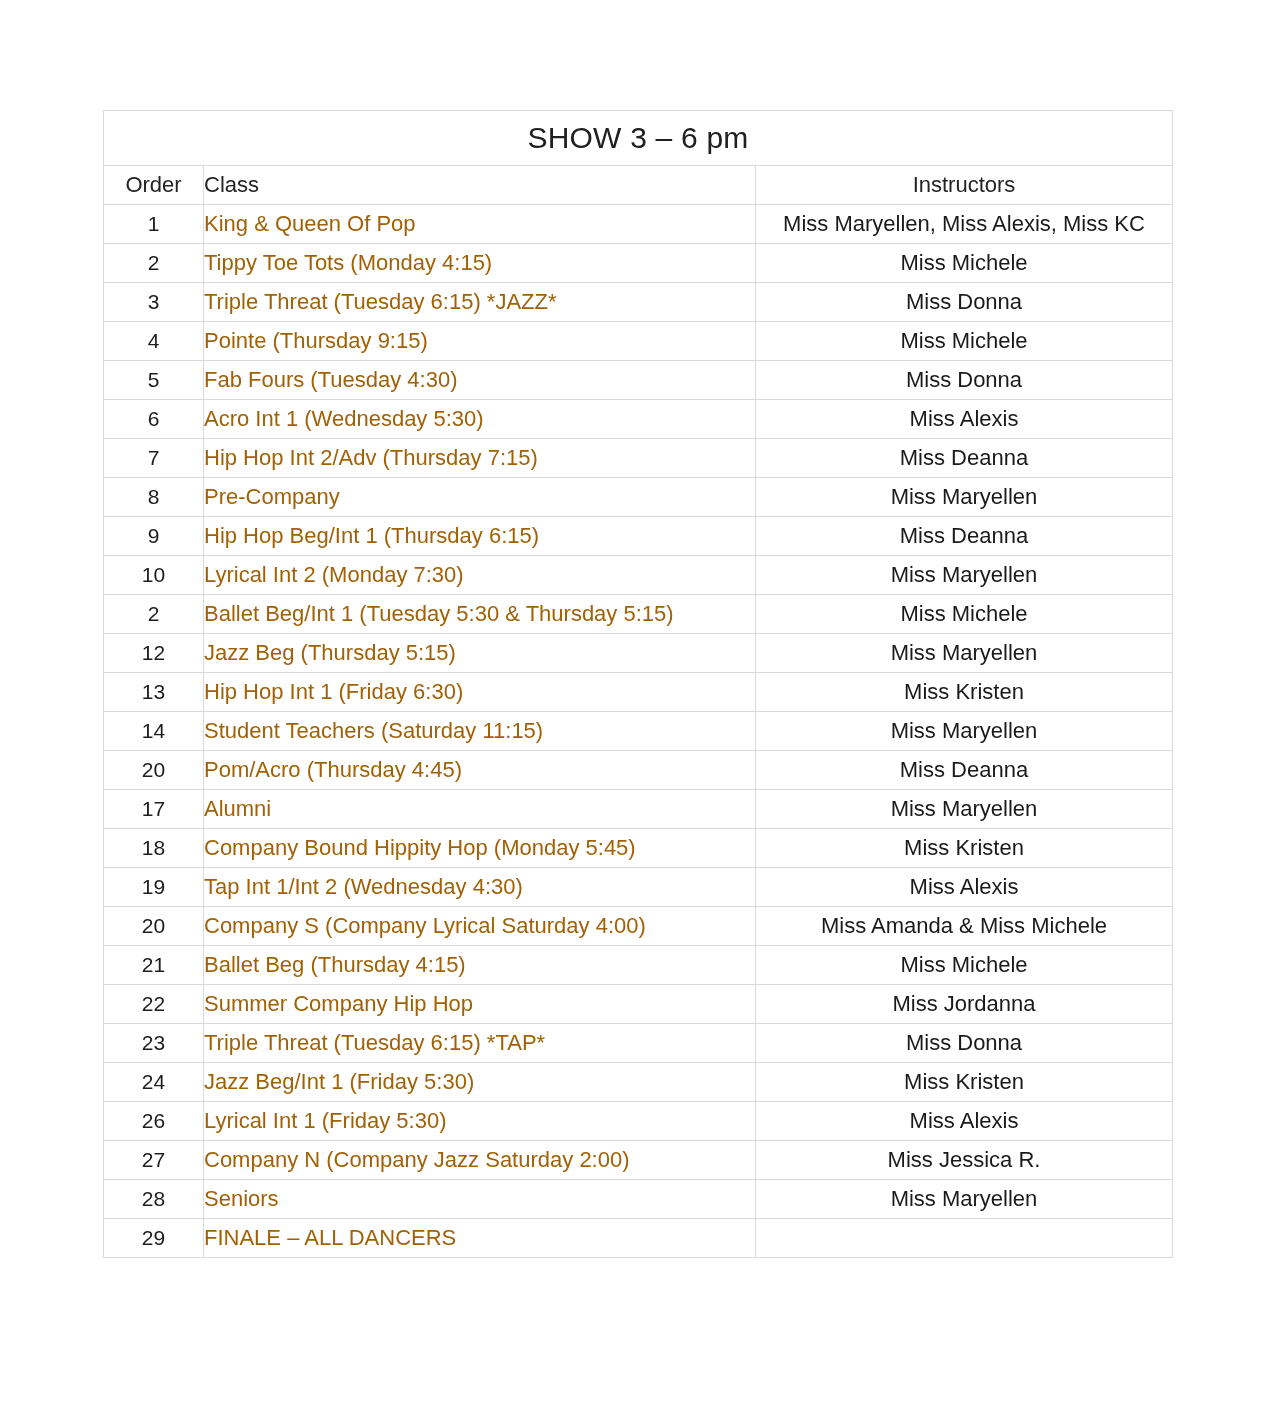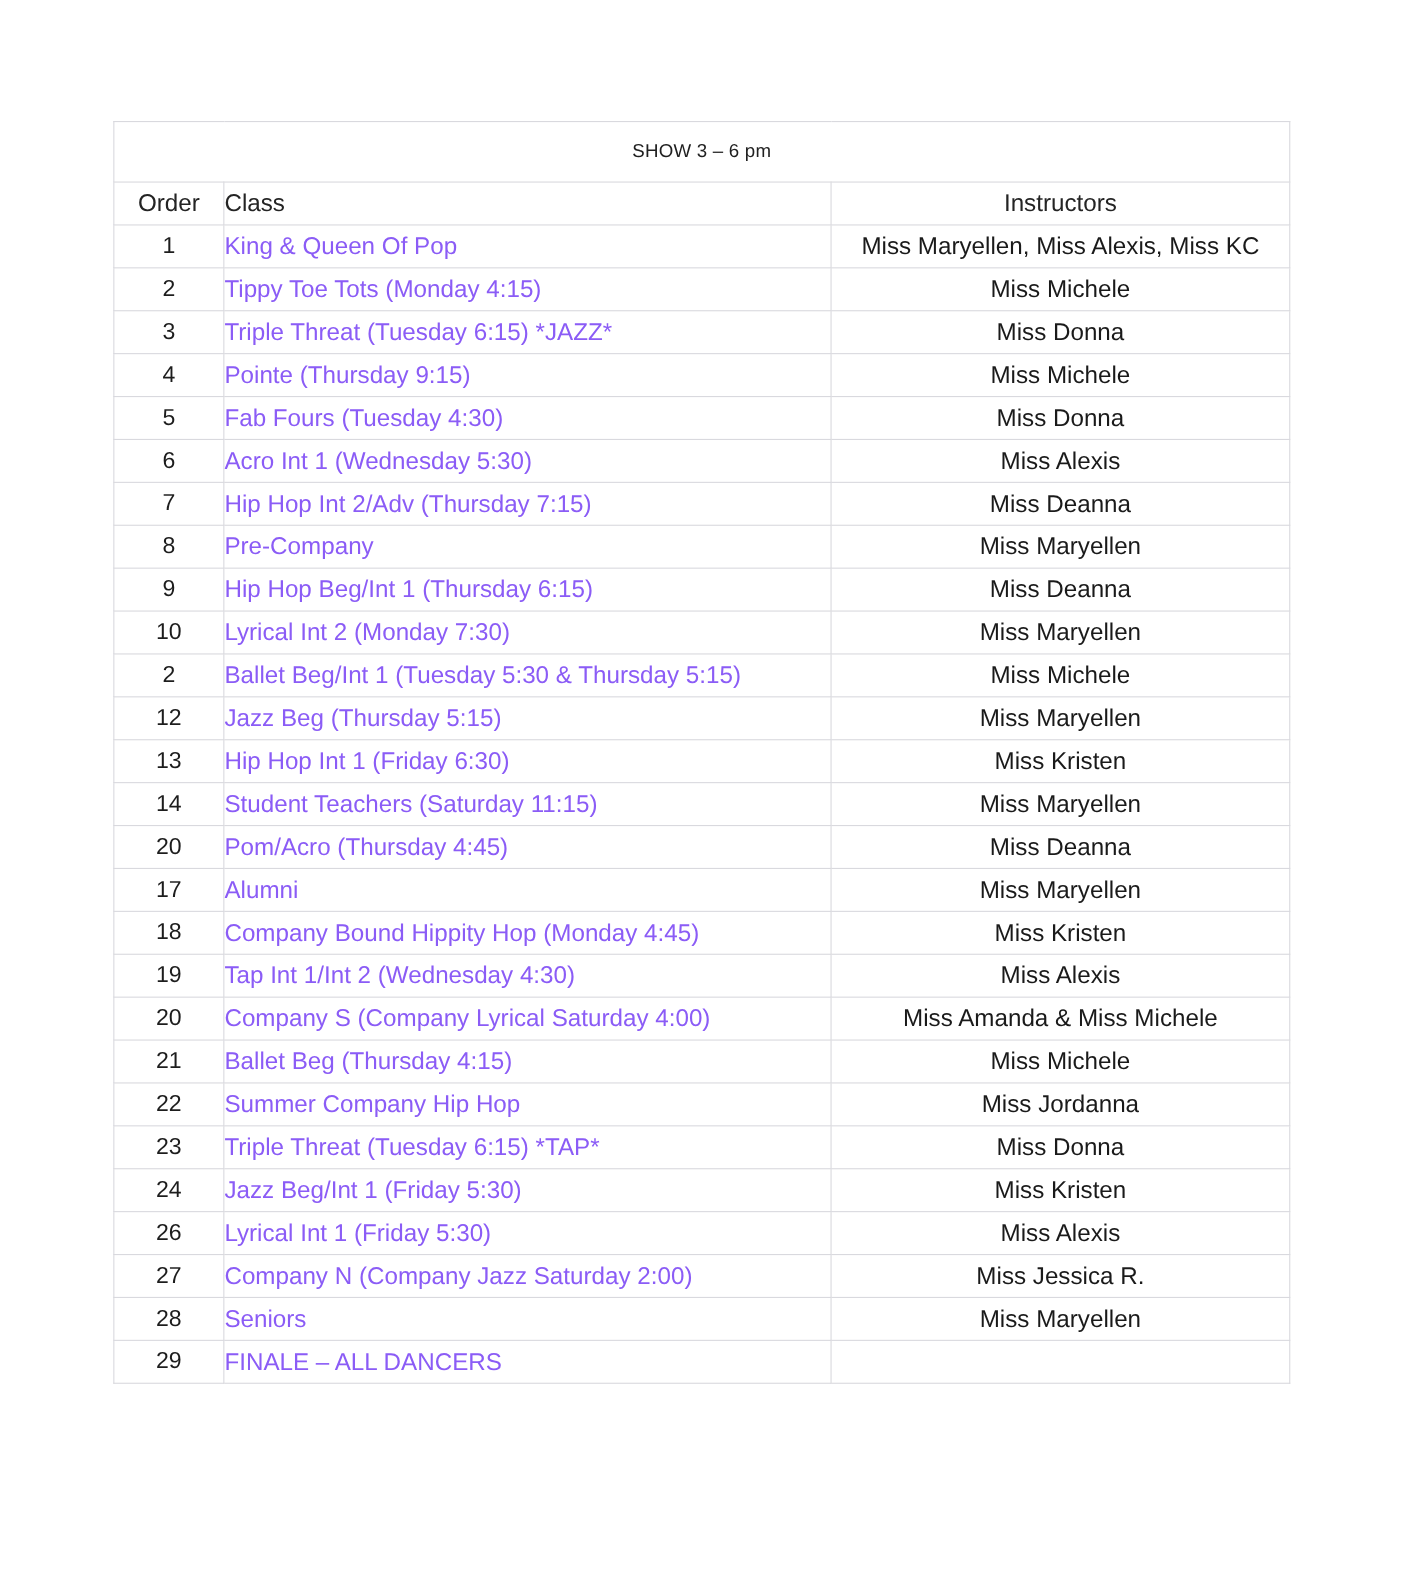--- a/index.html
+++ b/index.html
@@ -42,21 +42,21 @@
 
   
   col.c-order   { width: 100px; }
   col.c-class   { width: 552px; }
   col.c-instr   { width: 417px; }
 
   
   .title-cell {
     height: 54px;
     text-align: center;
-    font-size: 17px;
+    font-size: 30px;
     color: #202020;
     letter-spacing: 0.2px;
     padding-bottom: 2px;
   }
 
   
   .hdr td {
     background: #f2f2f7;
     height: 38px;
     font-size: 22px;
@@ -71,21 +71,21 @@
 
   td.cell-order {
     text-align: center;
     font-size: 21px;
     color: #1d1d1d;
     padding-right: 6px;
   }
   td.cell-class {
     text-align: left;
     font-size: 22px;
-    color: #8b5cf6;
+    color: #a16207;
     padding-left: 7px;
     white-space: nowrap;
     overflow: hidden;
   }
   td.cell-instr {
     text-align: center;
     font-size: 22px;
     color: #1a1a1a;
     padding-left: 8px;
     white-space: nowrap;
@@ -188,21 +188,21 @@
           <td class="cell-class">Pom/Acro (Thursday 4:45)</td>
           <td class="cell-instr">Miss Deanna</td>
         </tr>
         <tr>
           <td class="cell-order">17</td>
           <td class="cell-class">Alumni</td>
           <td class="cell-instr">Miss Maryellen</td>
         </tr>
         <tr>
           <td class="cell-order">18</td>
-          <td class="cell-class">Company Bound Hippity Hop (Monday 4:45)</td>
+          <td class="cell-class">Company Bound Hippity Hop (Monday 5:45)</td>
           <td class="cell-instr">Miss Kristen</td>
         </tr>
         <tr>
           <td class="cell-order">19</td>
           <td class="cell-class">Tap Int 1/Int 2 (Wednesday 4:30)</td>
           <td class="cell-instr">Miss Alexis</td>
         </tr>
         <tr>
           <td class="cell-order">20</td>
           <td class="cell-class">Company S (Company Lyrical Saturday 4:00)</td>

